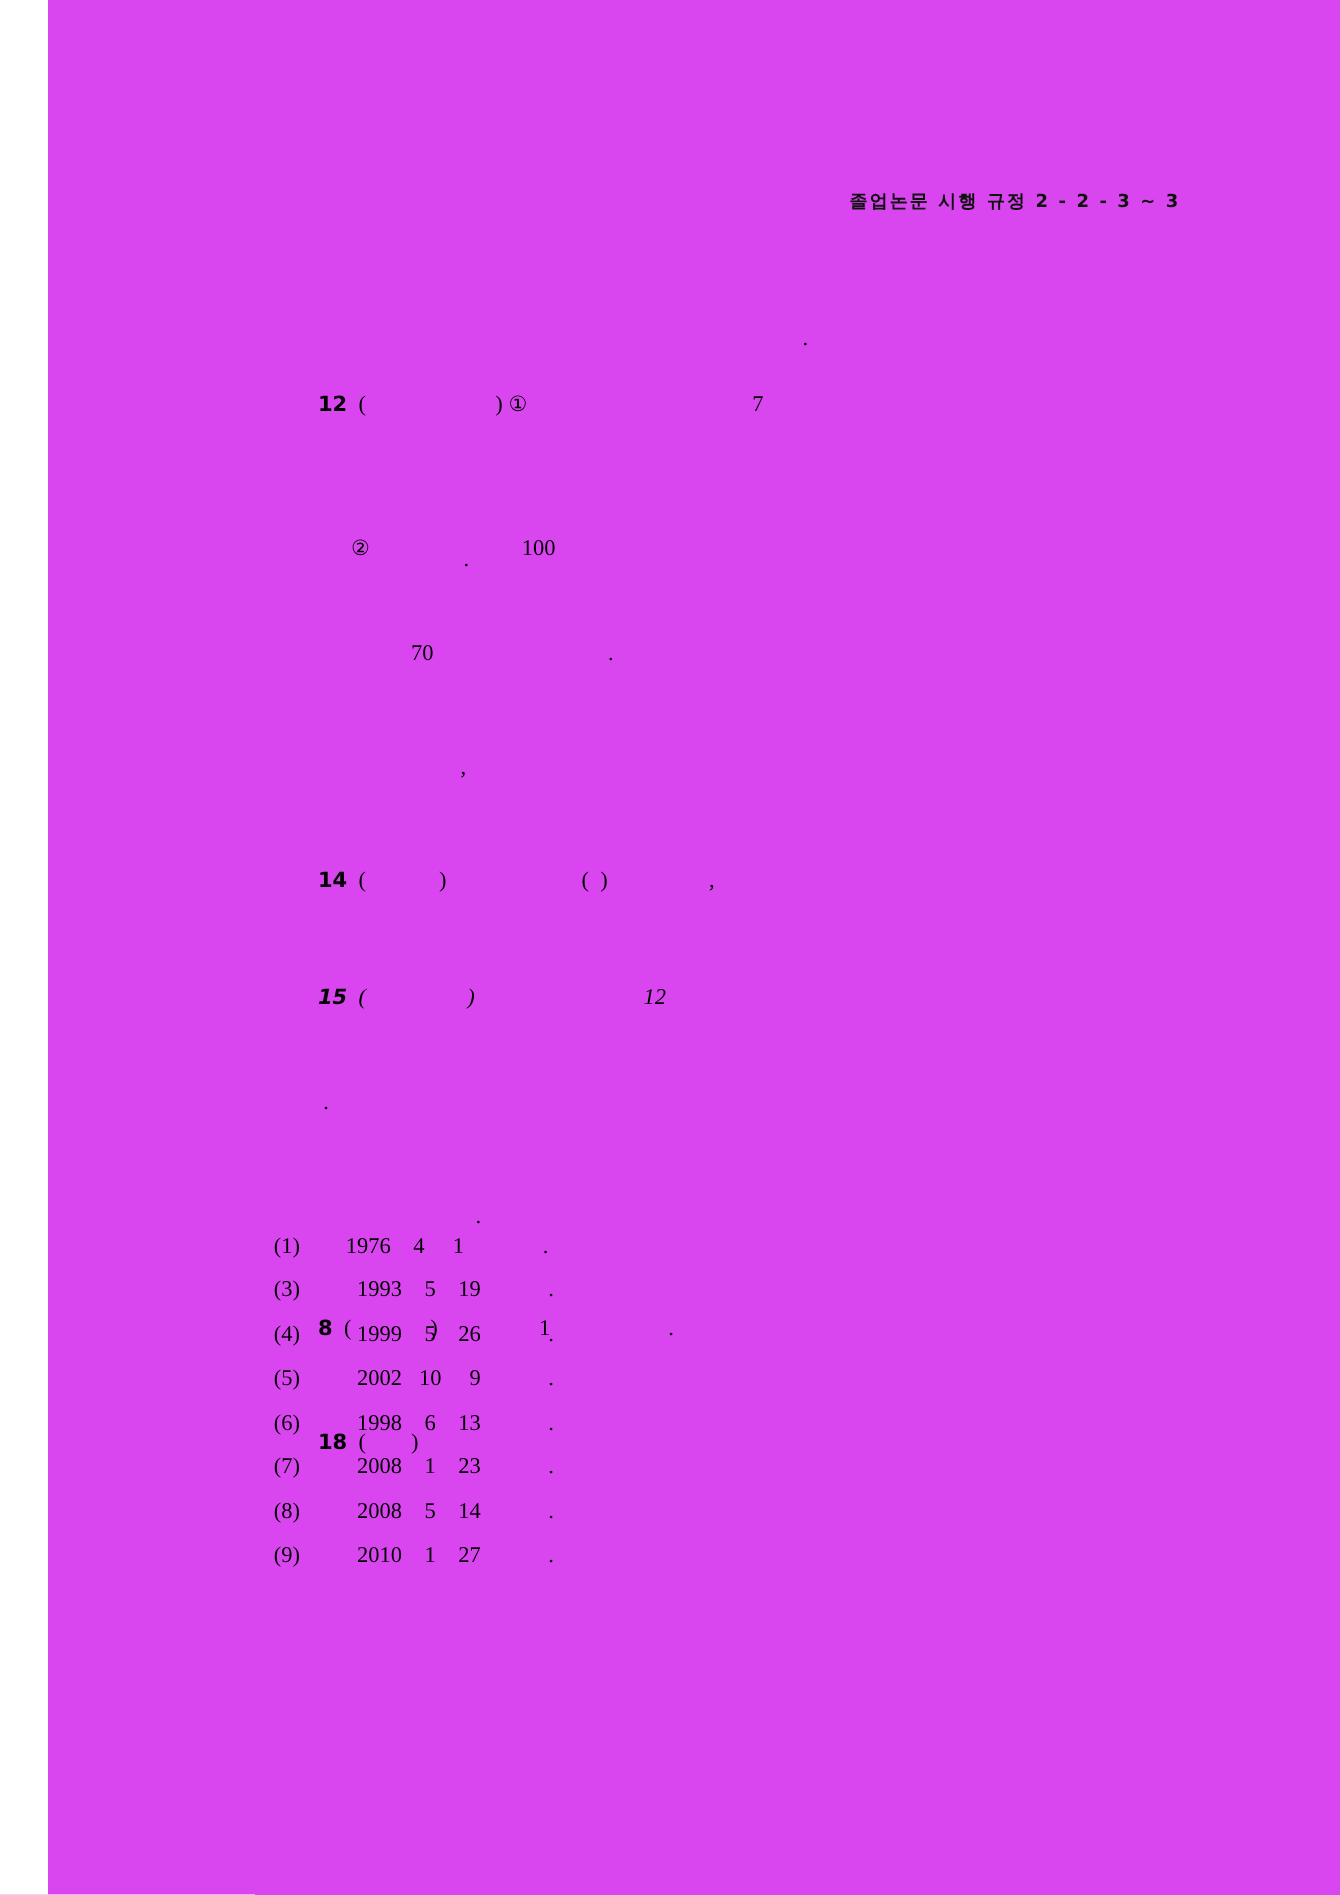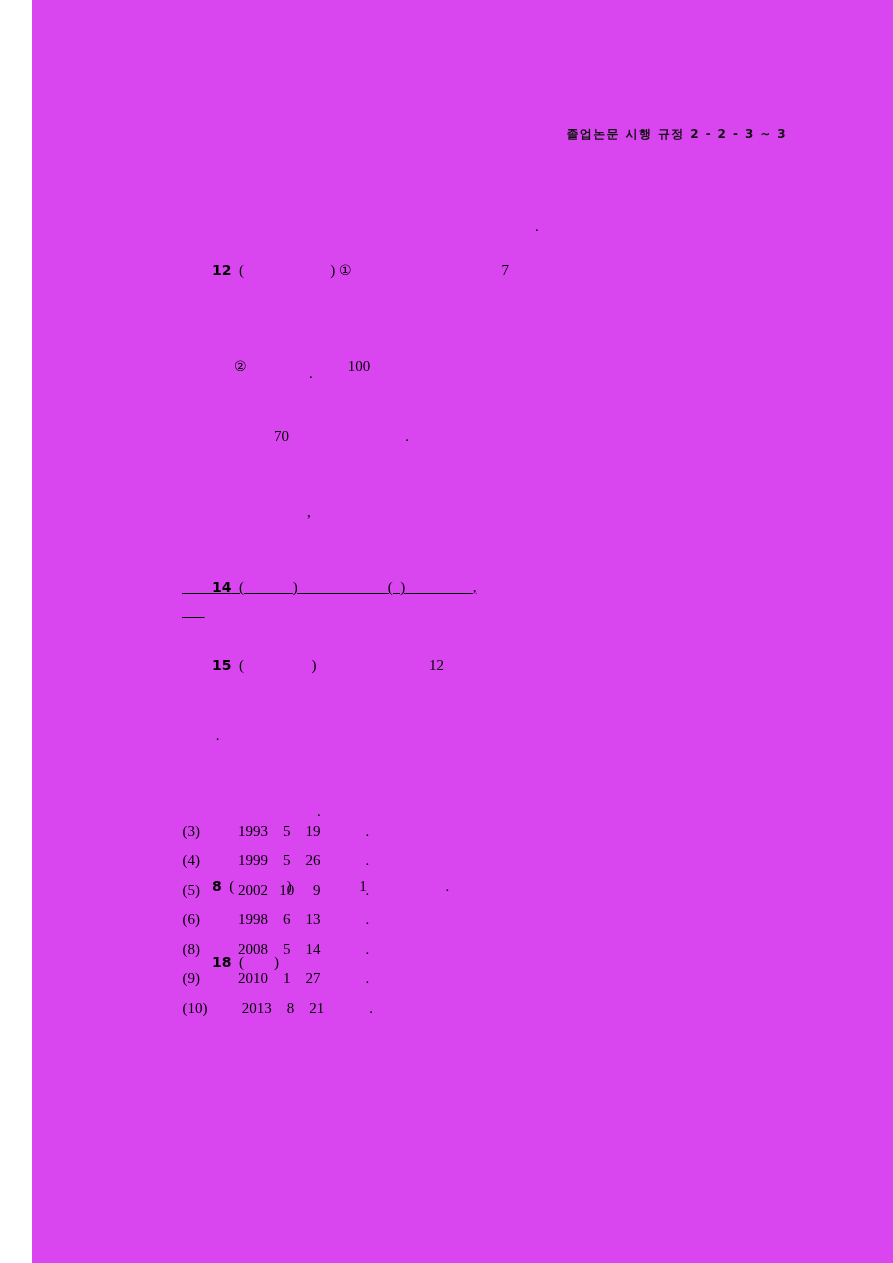--- a/index.html
+++ b/index.html
@@ -120,27 +120,27 @@
         <span>70</span><span class="paren">                               </span><span>.</span>
       </div>
     </div>
 
     <div class="article" style="margin-top:2px;">
       <div class="art-line indent3">
         <span class="paren">            </span><span>,</span>
       </div>
     </div>
 
-    <div class="article" style="margin-top:2px;text-decoration:underline;">
+    <div class="article" style="margin-top:2px;">
       <div class="art-line">
         <span class="art-num">14</span><span class="paren">  </span><span class="paren">(</span><span class="paren">             </span><span class="paren">)</span><span class="paren">                        </span><span>(  )</span><span class="paren">                  </span><span>,</span>
       </div>
     </div>
 
-    <div class="article" style="margin-top:8px;">
+    <div class="article" style="margin-top:8px;font-style:italic;">
       <div class="art-line">
         <span class="art-num">15</span><span class="paren">  </span><span class="paren">(</span><span class="paren">                  </span><span class="paren">)</span><span class="paren">                              </span><span>12</span>
       </div>
       <div class="art-line">
         <span class="paren"> </span><span>.</span>
       </div>
     </div>
 
     <div class="article" style="margin-top:4px;">
       <div class="art-line">
@@ -159,36 +159,39 @@
         <span class="art-num">18</span><span class="paren">  </span><span class="paren">(</span><span class="paren">        </span><span class="paren">)</span>
       </div>
 
     </div>
 
   </div>
 
   <div class="history">
 
     <div class="hist-row">
+      <span class="hist-idx">(1)</span><span class="hist-body">1976    4     1</span><span class="paren">              </span><span>.</span>
+    </div>
+    <div class="hist-row">
       <span class="hist-idx">(3)</span><span class="hist-body">  1993    5    19</span><span class="paren">            </span><span>.</span>
     </div>
     <div class="hist-row">
       <span class="hist-idx">(4)</span><span class="hist-body">  1999    5    26</span><span class="paren">            </span><span>.</span>
     </div>
     <div class="hist-row">
       <span class="hist-idx">(5)</span><span class="hist-body">  2002   10     9</span><span class="paren">            </span><span>.</span>
     </div>
     <div class="hist-row">
       <span class="hist-idx">(6)</span><span class="hist-body">  1998    6    13</span><span class="paren">            </span><span>.</span>
     </div>
     <div class="hist-row">
+      <span class="hist-idx">(7)</span><span class="hist-body">  2008    1    23</span><span class="paren">            </span><span>.</span>
+    </div>
+    <div class="hist-row">
       <span class="hist-idx">(8)</span><span class="hist-body">  2008    5    14</span><span class="paren">            </span><span>.</span>
     </div>
     <div class="hist-row">
       <span class="hist-idx">(9)</span><span class="hist-body">  2010    1    27</span><span class="paren">            </span><span>.</span>
-    </div>
-    <div class="hist-row">
-      <span class="hist-idx">(10)</span><span class="hist-body">   2013    8    21</span><span class="paren">            </span><span>.</span>
     </div>
 
   </div>
 
 </div>
 
 </body></html>

